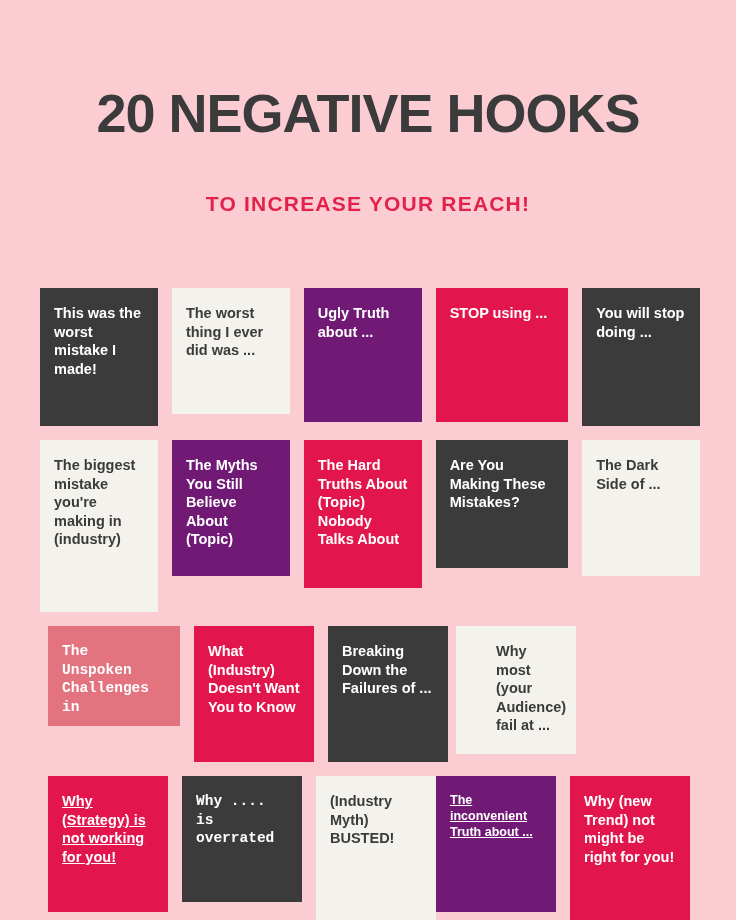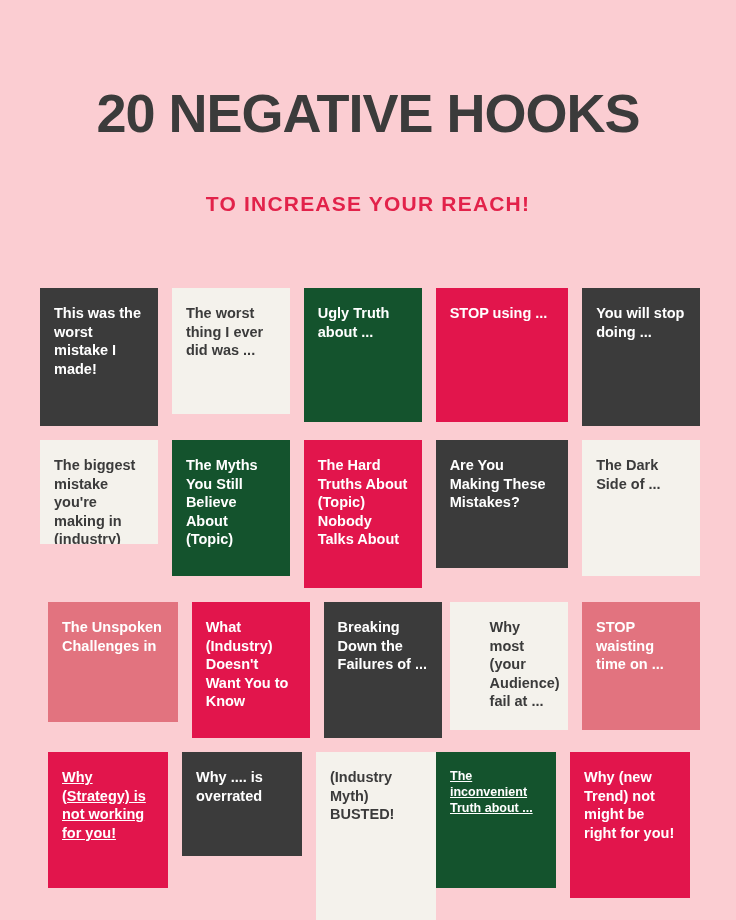--- a/index.html
+++ b/index.html
@@ -62,48 +62,48 @@
     line-height: 1.28;
     overflow: hidden;
     position: relative;
   }
   .card-inner {
     display: block;
     white-space: pre-line;
   }
   .card.dark { background: #3b3b3b; color: #ffffff; }
   .card.cream { background: #f4f2ec; color: #3b3b3b; }
-  .card.pink { background: #14532d; color: #ffffff; }
+  .card.pink { background: #701a75; color: #ffffff; }
   .card.red { background: #e2154c; color: #ffffff; }
   .card.pink-dark { background: #e2737f; color: #ffffff; }
 
   
   .r1 .c1 { width: 120px; height: 138px; }
   .r1 .c2 { width: 120px; height: 126px; }
   .r1 .c3 { width: 120px; height: 134px; }
   .r1 .c4 { width: 135px; height: 134px; }
   .r1 .c5 { width: 120px; height: 138px; }
 
   
-  .r2 .c1 { width: 120px; height: 104px; }
+  .r2 .c1 { width: 120px; height: 172px; }
   .r2 .c2 { width: 120px; height: 136px; }
   .r2 .c3 { width: 120px; height: 148px; }
   .r2 .c4 { width: 135px; height: 128px; }
   .r2 .c5 { width: 120px; height: 136px; }
 
   
-  .r3 .c1 { width: 132px; height: 120px; }
+  .r3 .c1 { width: 132px; height: 100px; font-family: Liberation Mono, monospace; }
   .r3 .c2 { width: 120px; height: 136px; }
   .r3 .c3 { width: 120px; height: 136px; }
   .r3 .c4 { width: 120px; height: 128px; }
   .r3 .c5 { width: 120px; height: 128px; }
 
   
   .r4 .c1 { width: 120px; height: 136px; text-decoration: underline; }
-  .r4 .c2 { width: 120px; height: 104px; }
+  .r4 .c2 { width: 120px; height: 126px; font-family: Liberation Mono, monospace; }
   .r4 .c3 { width: 120px; height: 182px; }
   .r4 .c4 { width: 120px; height: 136px; font-size: 12.5px; text-decoration: underline; }
   .r4 .c5 { width: 120px; height: 146px; }
 
   .r1 { margin-left: 0; }
   .r2 { margin-left: 0; }
   .r3 { margin-left: 8px; }
   .r4 { margin-left: 8px; }
   .r3 .c4 { margin-left: -6px; padding-left: 40px; }
   .r4 .c4 { margin-left: -14px; }
@@ -160,23 +160,20 @@
         </div>
       <div class="card red c2">
           <span class="card-inner">What (Industry) Doesn't Want You to Know</span>
         </div>
       <div class="card dark c3">
           <span class="card-inner">Breaking Down the Failures of ...</span>
         </div>
       <div class="card cream c4">
           <span class="card-inner">Why most (your Audience) fail at ...</span>
         </div>
-      <div class="card pink-dark c5">
-          <span class="card-inner">STOP waisting time on ...</span>
-        </div>
     </div>
 
     <div class="row r4">
       <div class="card red c1">
           <span class="card-inner">Why (Strategy) is not working for you!</span>
         </div>
       <div class="card dark c2">
           <span class="card-inner">Why .... is overrated</span>
         </div>
       <div class="card cream c3">

